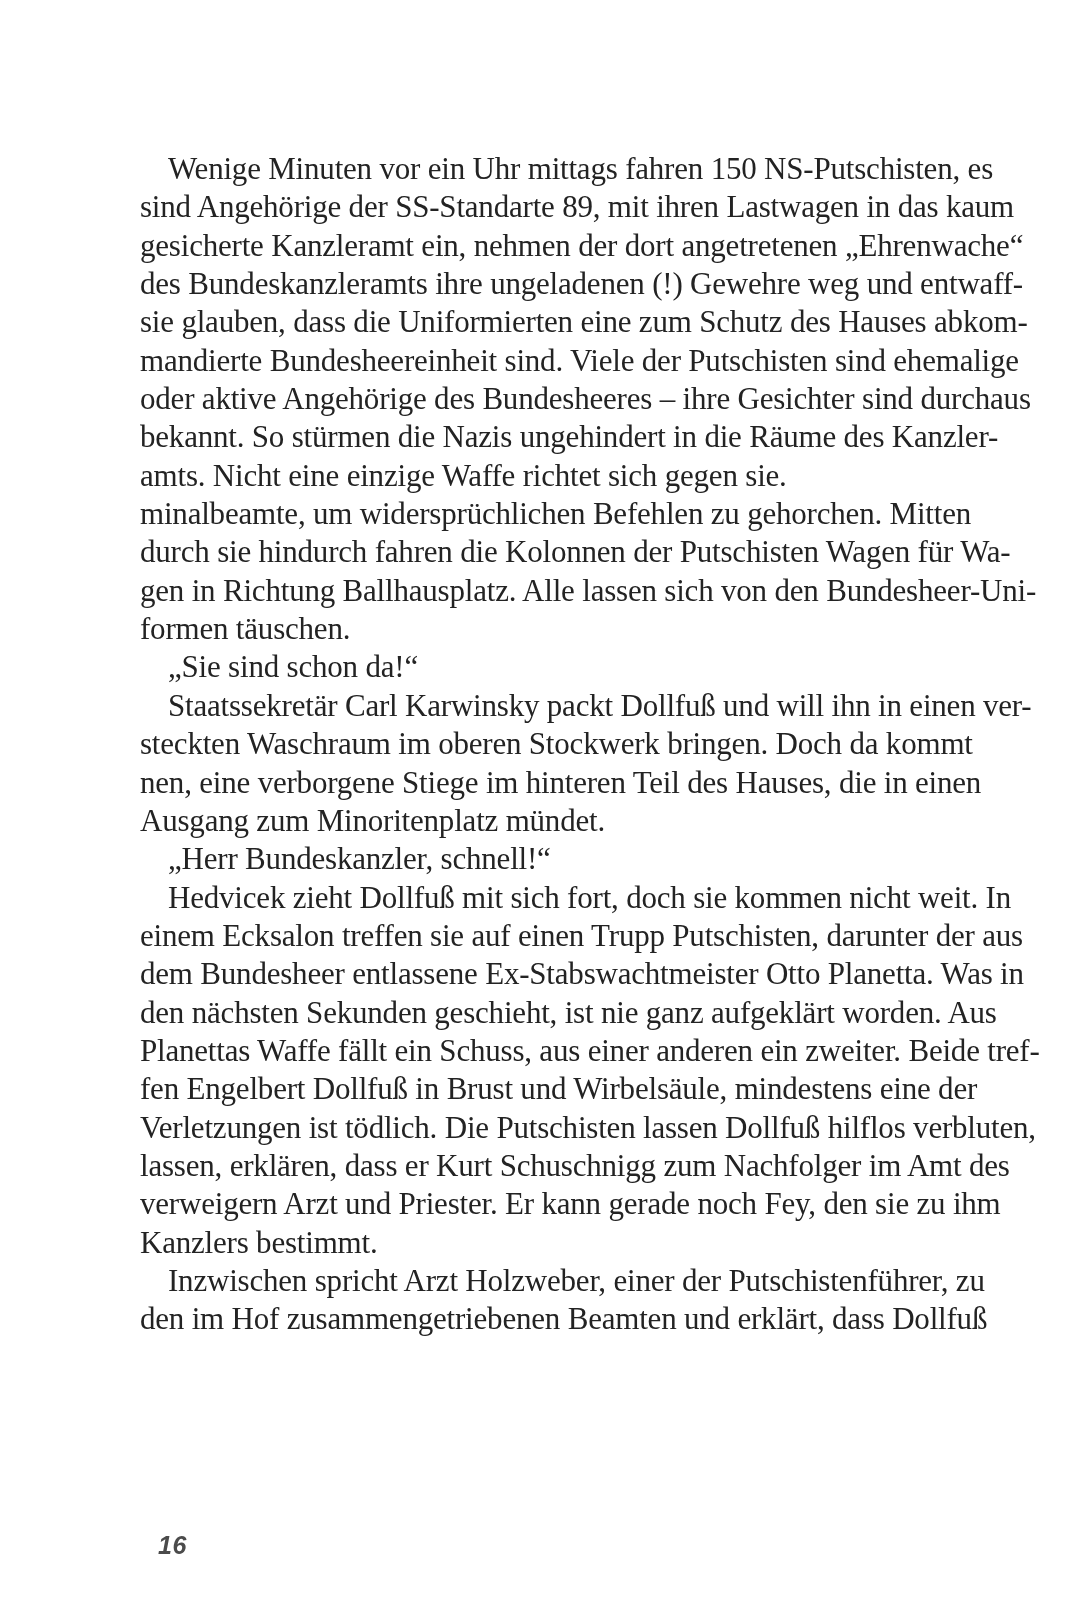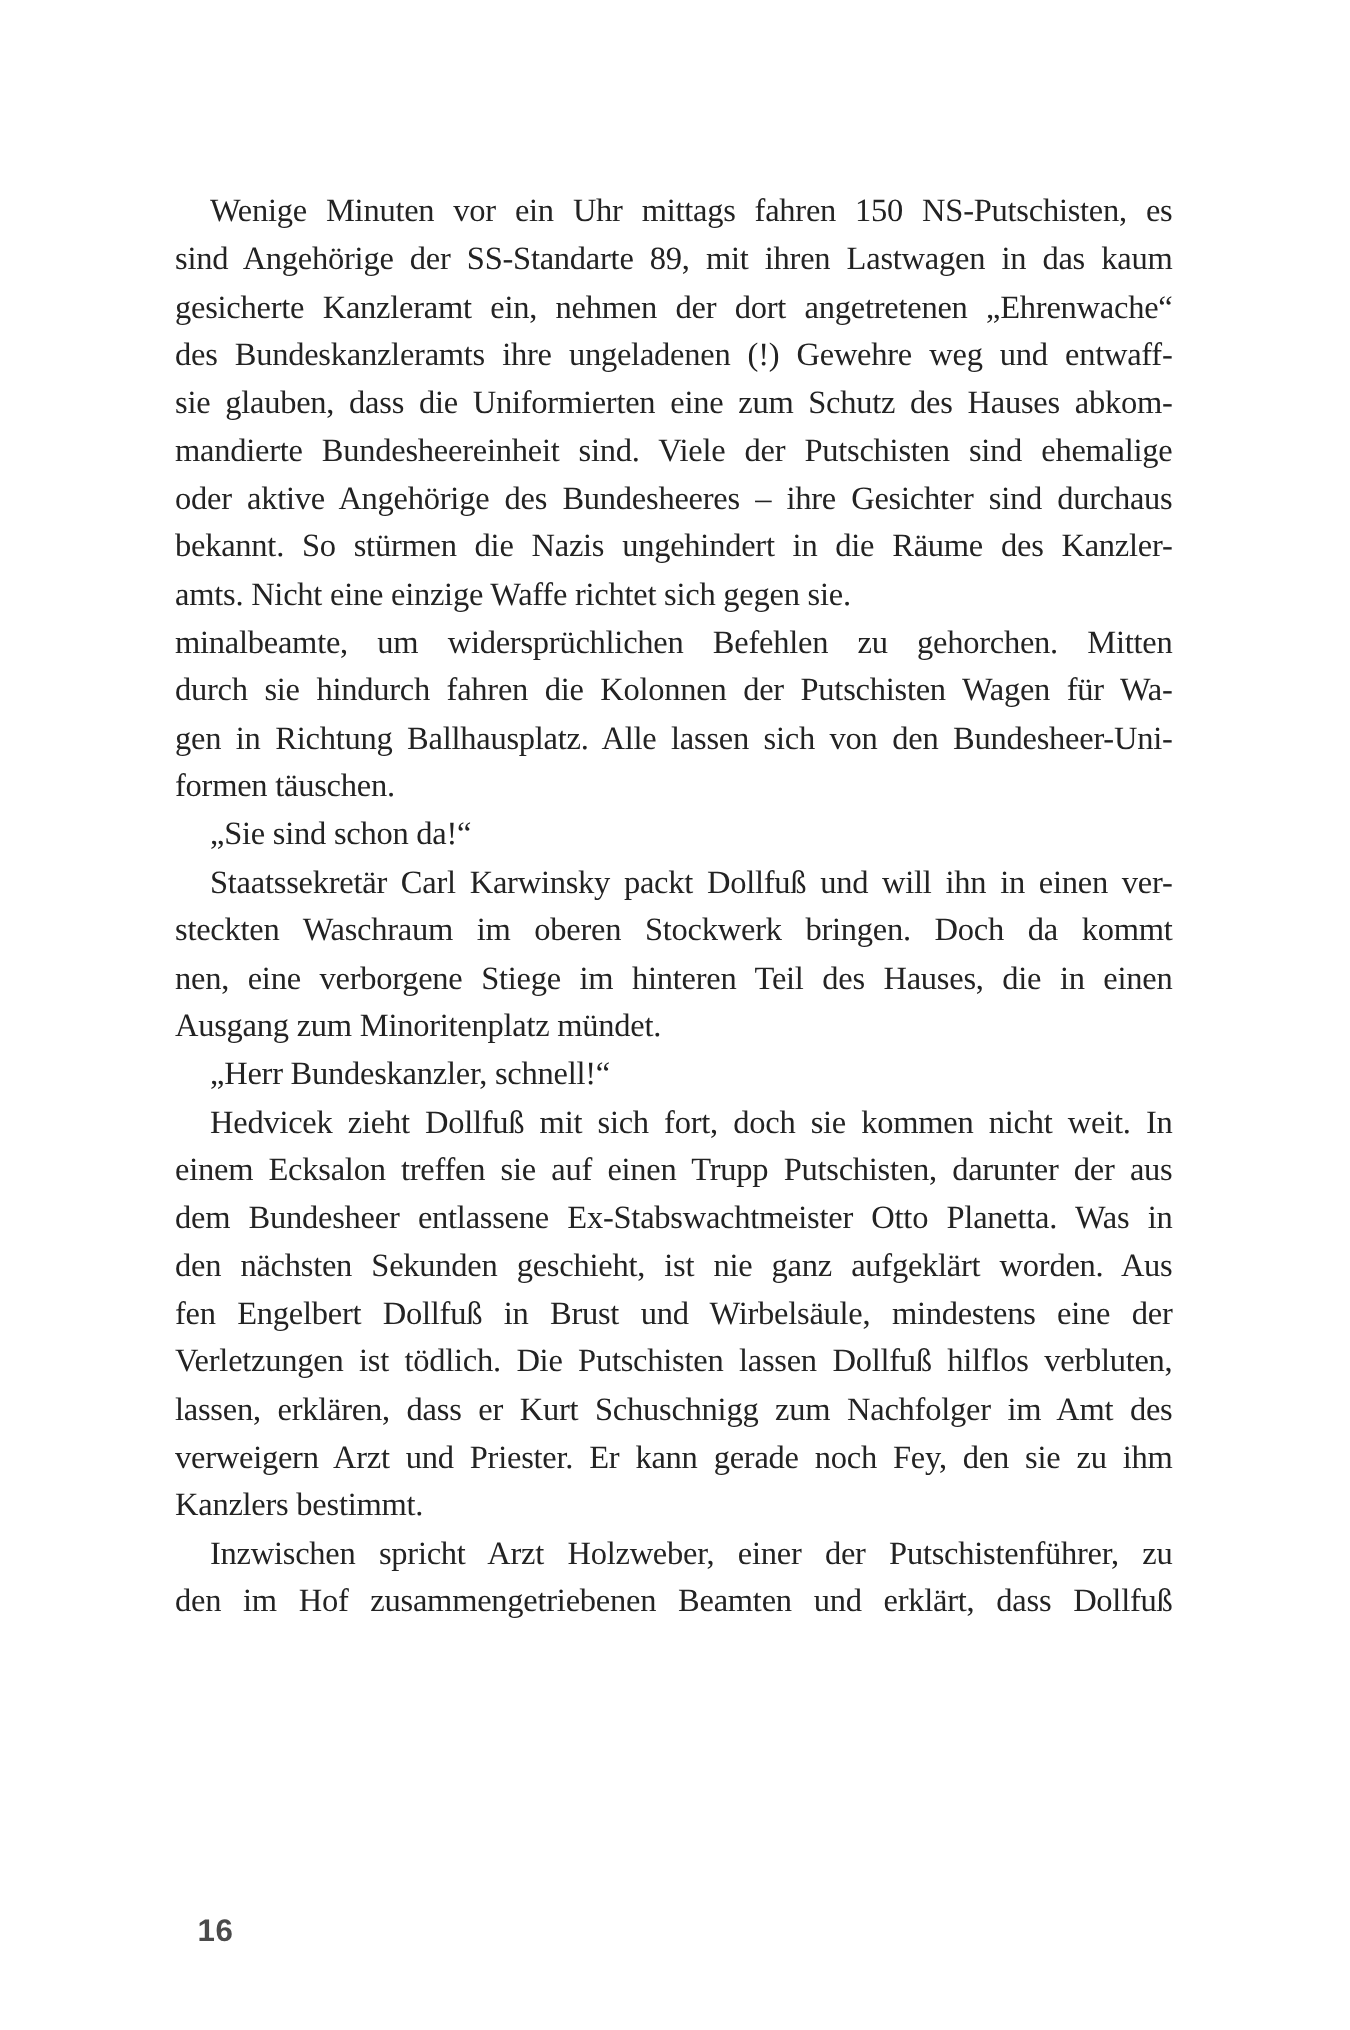--- a/index.html
+++ b/index.html
@@ -18,21 +18,21 @@
     position: absolute;
     inset: 0;
     background: #ffffff;
   }
   .textblock {
     position: absolute;
     left: 140px;
     top: 150px;
     width: 798px;
     color: #232323;
-    font-size: 26px;
+    font-size: 31px;
     line-height: 38.35px;
     letter-spacing: -0.2px;
   }
   .line {
     height: 38.35px;
     white-space: nowrap;
     text-align: justify;
     text-align-last: justify;
   }
   .line.no-just {
@@ -43,20 +43,21 @@
   }
   .pagenum {
     position: absolute;
     left: 158px;
     top: 1531px;
     font-family: "Liberation Sans", sans-serif;
     font-size: 25px;
     font-weight: 600;
     letter-spacing: 0.5px;
     color: #4b4b4b;
+    font-style: italic;
   }
 </style>
 </head>
 <body>
 
 <div class="page">
   <div class="textblock">
       <div class="line indent">Wenige Minuten vor ein Uhr mittags fahren 150 NS-Putschisten, es</div>
       <div class="line">sind Angehörige der SS-Standarte 89, mit ihren Lastwagen in das kaum</div>
       <div class="line">gesicherte Kanzleramt ein, nehmen der dort angetretenen „Ehrenwache“</div>
@@ -73,20 +74,21 @@
       <div class="line indent no-just">„Sie sind schon da!“</div>
       <div class="line indent">Staatssekretär Carl Karwinsky packt Dollfuß und will ihn in einen ver-</div>
       <div class="line">steckten Waschraum im oberen Stockwerk bringen. Doch da kommt</div>
       <div class="line">nen, eine verborgene Stiege im hinteren Teil des Hauses, die in einen</div>
       <div class="line no-just">Ausgang zum Minoritenplatz mündet.</div>
       <div class="line indent no-just">„Herr Bundeskanzler, schnell!“</div>
       <div class="line indent">Hedvicek zieht Dollfuß mit sich fort, doch sie kommen nicht weit. In</div>
       <div class="line">einem Ecksalon treffen sie auf einen Trupp Putschisten, darunter der aus</div>
       <div class="line">dem Bundesheer entlassene Ex-Stabswachtmeister Otto Planetta. Was in</div>
       <div class="line">den nächsten Sekunden geschieht, ist nie ganz aufgeklärt worden. Aus</div>
+      <div class="line">Planettas Waffe fällt ein Schuss, aus einer anderen ein zweiter. Beide tref-</div>
       <div class="line">fen Engelbert Dollfuß in Brust und Wirbelsäule, mindestens eine der</div>
       <div class="line">Verletzungen ist tödlich. Die Putschisten lassen Dollfuß hilflos verbluten,</div>
       <div class="line">lassen, erklären, dass er Kurt Schuschnigg zum Nachfolger im Amt des</div>
       <div class="line">verweigern Arzt und Priester. Er kann gerade noch Fey, den sie zu ihm</div>
       <div class="line no-just">Kanzlers bestimmt.</div>
       <div class="line indent">Inzwischen spricht Arzt Holzweber, einer der Putschistenführer, zu</div>
       <div class="line">den im Hof zusammengetriebenen Beamten und erklärt, dass Dollfuß</div>
     </div>
   <div class="pagenum">16</div>
 </div>

